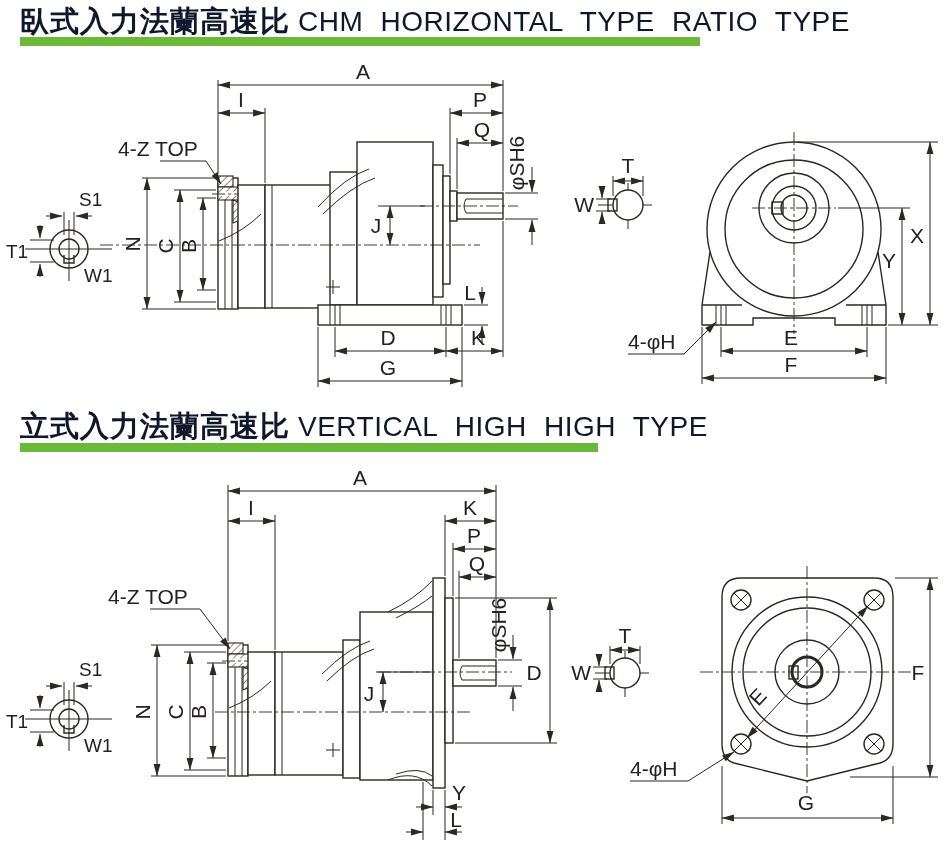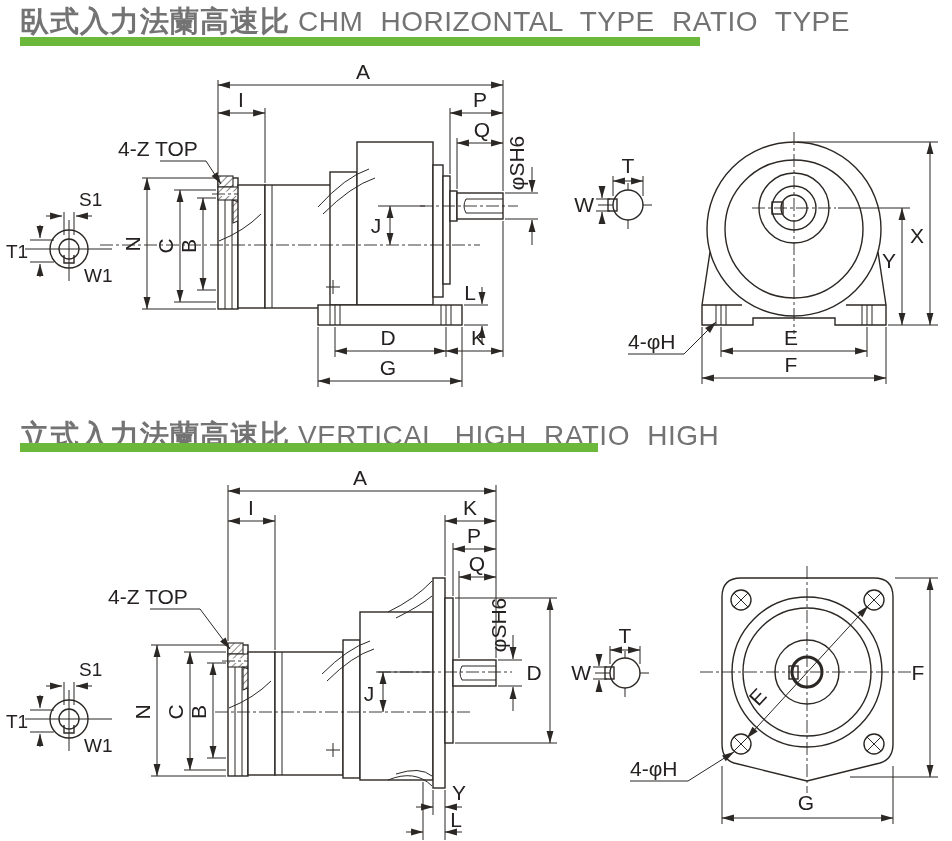--- a/index.html
+++ b/index.html
@@ -1,18 +1,18 @@
 <!DOCTYPE html>
 <html><head>
 <meta charset="utf-8">
 <style>
   html,body{margin:0;padding:0;background:#fff;}
   #page{position:relative;width:952px;height:841px;background:#fff;overflow:hidden;
         font-family:"Liberation Sans",sans-serif;}
-  .title{position:absolute;left:20px;white-space:nowrap;color:#737373;display:flex;align-items:baseline;}
+  .title{position:absolute;left:20px;white-space:nowrap;color:#0f172a;display:flex;align-items:baseline;}
   .title .zh{font-size:29px;font-weight:600;letter-spacing:1px;margin-right:8px;}
   .title .en{font-size:28px;font-weight:400;letter-spacing:0.5px;word-spacing:9px;}
   .bar{position:absolute;left:20px;height:9px;background:#6cb83a;}
   svg{position:absolute;left:0;top:0;}
   .o{fill:#fff;stroke:#2b2724;stroke-width:1.4;}
   .on{fill:none;stroke:#2b2724;stroke-width:1.4;}
   .thin{fill:none;stroke:#2b2724;stroke-width:1;}
   .dim{fill:none;stroke:#2b2724;stroke-width:1;}
   .cl{fill:none;stroke:#2b2724;stroke-width:0.9;stroke-dasharray:13 3 3 3;}
   .hat{fill:url(#hp);stroke:#2b2724;stroke-width:1.1;}
@@ -26,23 +26,23 @@
 <body>
 
 <div id="page">
 
   <div class="title" style="top:2px">
     <span class="zh">臥式入力法蘭高速比</span>
     <span class="en">CHM HORIZONTAL TYPE RATIO TYPE</span>
   </div>
   <div class="bar" style="top:37px;width:680px"></div>
 
-  <div class="title" style="top:416px">
+  <div class="title" style="top:407px">
     <span class="zh">立式入力法蘭高速比</span>
-    <span class="en">VERTICAL HIGH RATIO HIGH</span>
+    <span class="en">VERTICAL HIGH HIGH TYPE</span>
   </div>
   <div class="bar" style="top:443px;width:578px"></div>
 
   <svg width="952" height="841" viewBox="0 0 952 841">
     <defs>
       <pattern id="hp" patternUnits="userSpaceOnUse" width="5" height="5" patternTransform="rotate(45)">
         <rect width="5" height="5" fill="#fff"></rect>
         <line x1="0" y1="0" x2="0" y2="5" stroke="#2b2724" stroke-width="1.1"></line>
       </pattern>
       <marker id="ar" viewBox="0 0 12 8" refX="11.5" refY="4" markerWidth="13" markerHeight="9" orient="auto-start-reverse" markerUnits="userSpaceOnUse">

